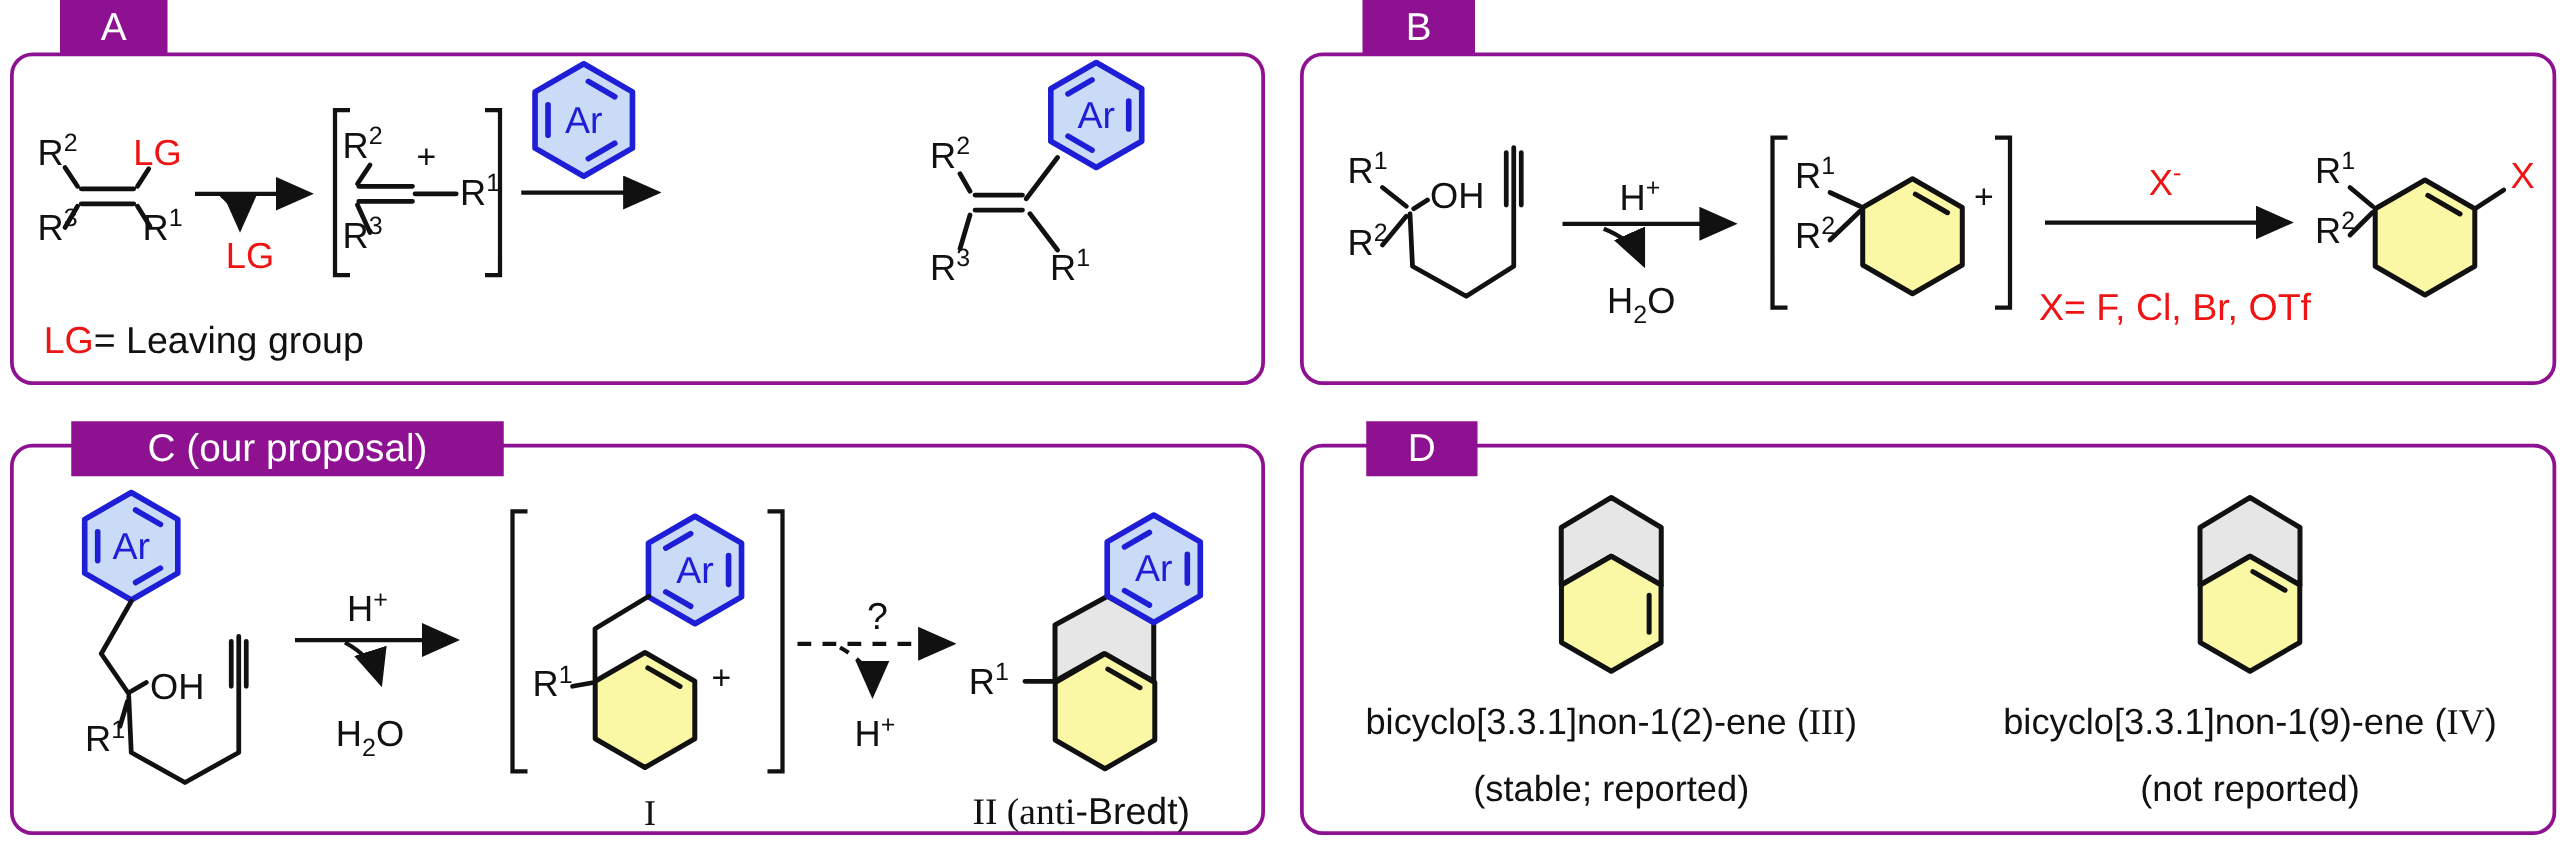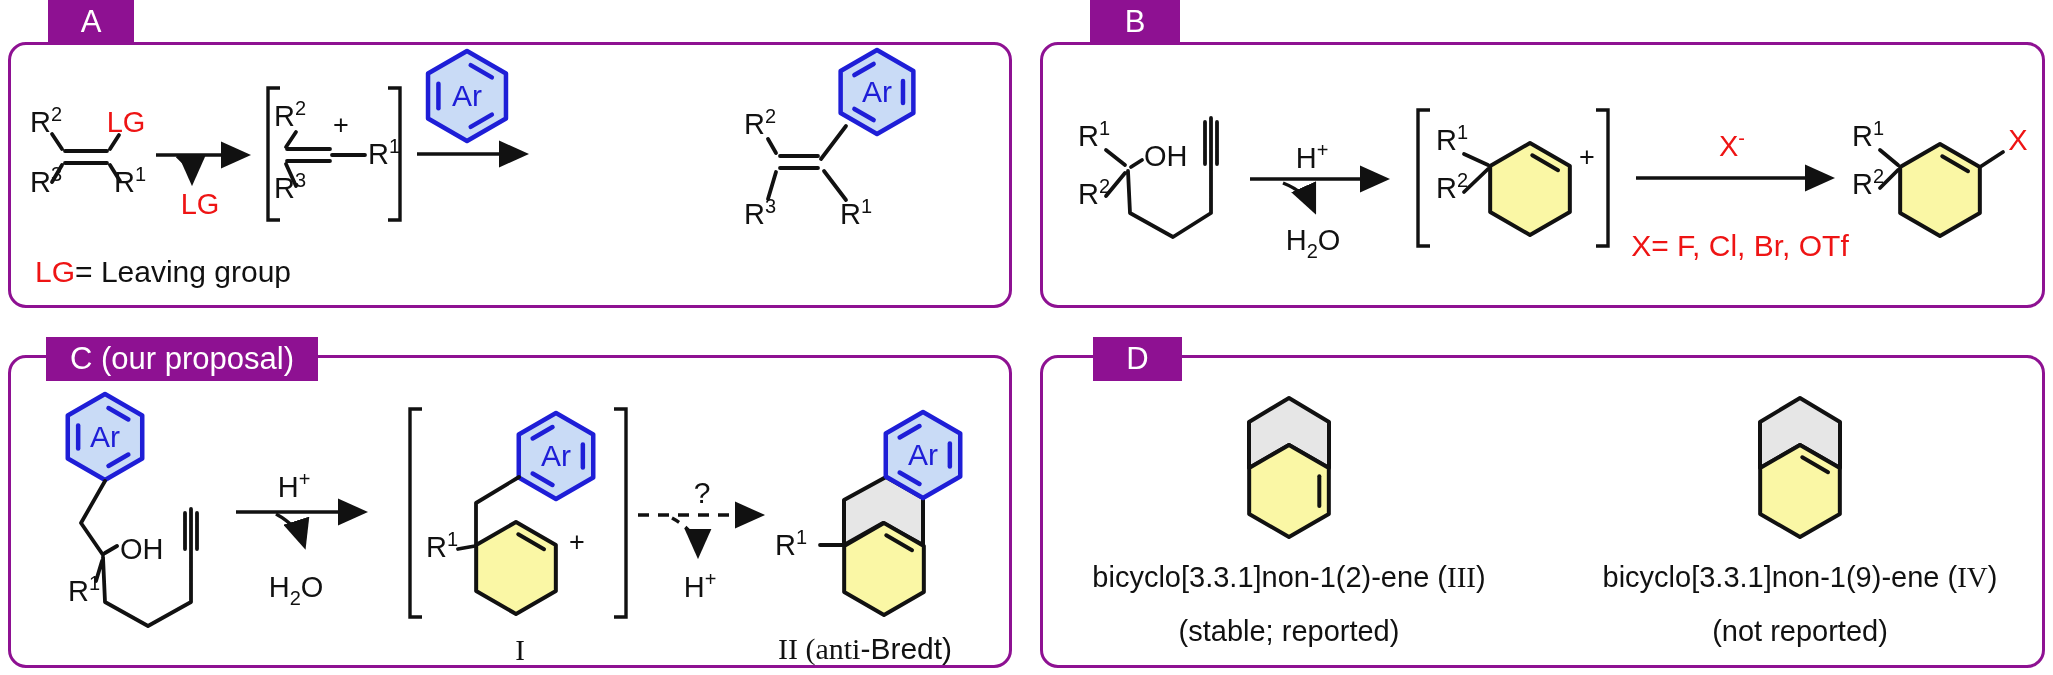--- a/index.html
+++ b/index.html
@@ -33,21 +33,21 @@
   <div class="panel" style="left:1040px;top:42px;width:1005px;height:266px"></div>
   <div class="panel" style="left:8px;top:355px;width:1004px;height:313px"></div>
   <div class="panel" style="left:1040px;top:355px;width:1005px;height:313px"></div>
 
   <div class="tab" style="left:48px;top:0;width:86px;height:44px">
       <span>A</span>
     </div>
   <div class="tab" style="left:1090px;top:0;width:90px;height:44px">
       <span>B</span>
     </div>
-  <div class="tab" style="left:46px;top:337px;width:272px;height:44px">
+  <div class="tab" style="left:57px;top:337px;width:346px;height:44px">
       <span>C (our proposal)</span>
     </div>
   <div class="tab" style="left:1093px;top:337px;width:89px;height:44px">
       <span>D</span>
     </div>
 
   <svg class="lay" style="left:8px;top:42px" width="1004" height="266" viewBox="0 0 1004 266">
     <defs>
       <marker id="mA" markerWidth="9" markerHeight="8" refX="7.5" refY="4" orient="auto">
         <path d="M0,0 L9,4 L0,8 Z" fill="#111111"></path>

